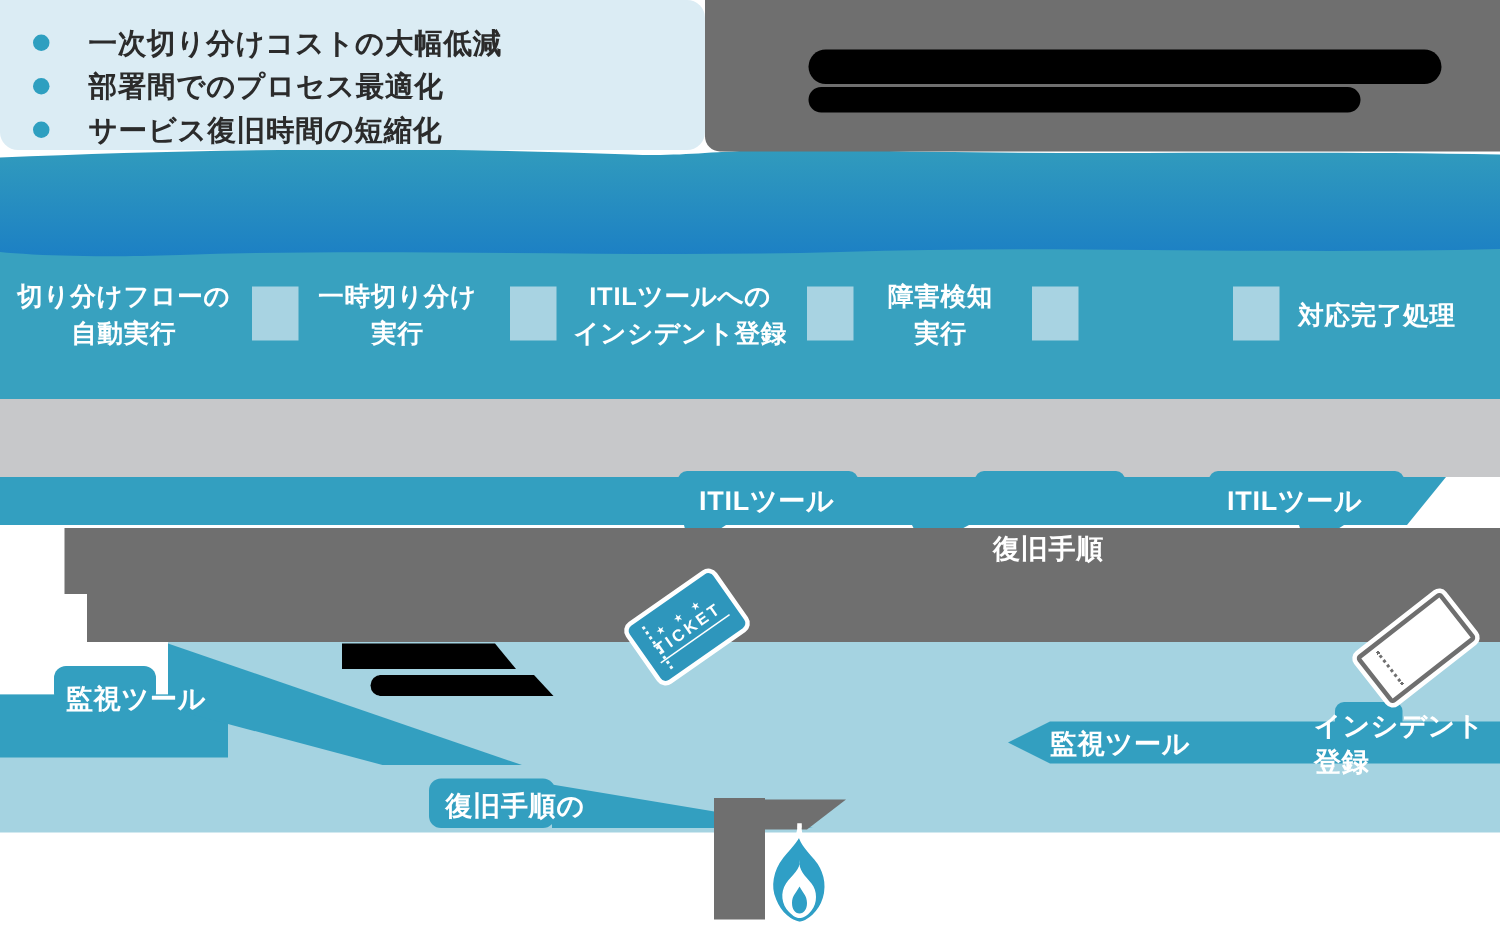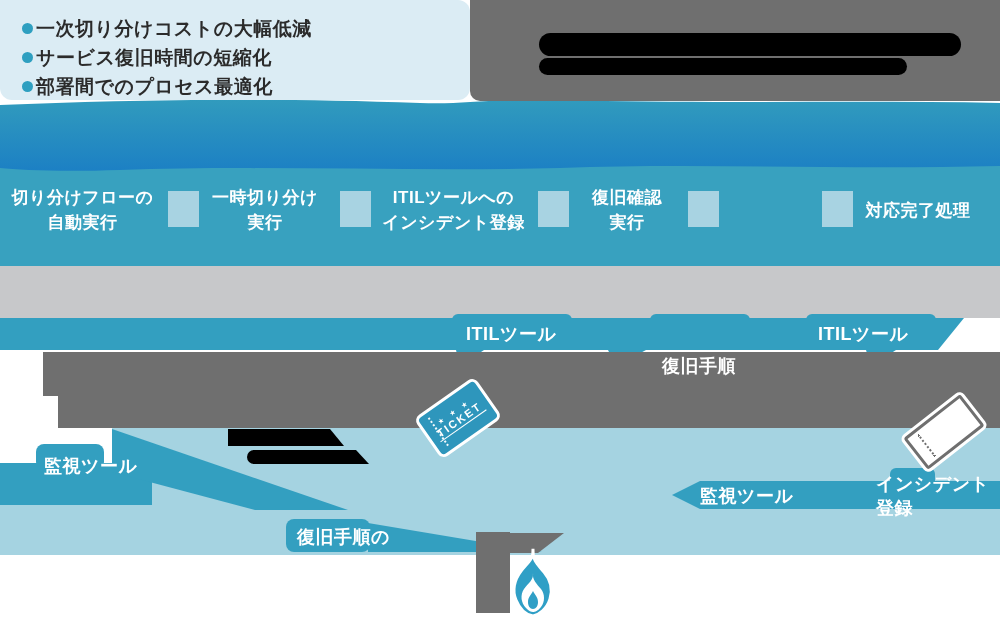--- a/index.html
+++ b/index.html
@@ -3,21 +3,21 @@
 <meta charset="utf-8">
 <style>
   html,body{margin:0;padding:0;background:#fff;}
   .stage{position:relative;width:1000px;height:623px;overflow:hidden;background:#fff;
          font-family:"Liberation Sans","DejaVu Sans",sans-serif;}
   .abs{position:absolute;}
 
   
   .benefits-box{left:0;top:0;width:470px;height:100px;background:#dbecf4;
                 border-radius:0 12px 12px 12px;box-sizing:border-box;padding:14px 0 0 22px;}
-  .benefit-item{display:flex;align-items:center;gap:3px;height:29px;
+  .benefit-item{display:flex;align-items:center;gap:26px;height:29px;
                 font-size:19px;font-weight:700;color:#2b2b2b;letter-spacing:.5px;}
   .dot{width:11px;height:11px;border-radius:50%;background:#2e9fc0;flex:0 0 auto;}
 
   
   .redacted-panel{left:470px;top:0;width:530px;height:101px;background:#6f6f6f;
                   border-bottom-left-radius:10px;}
   .bar1{left:69px;top:33px;width:422px;height:23px;background:#000;border-radius:12px;}
   .bar2{left:69px;top:58px;width:368px;height:17px;background:#000;border-radius:9px;}
 
   
@@ -94,43 +94,43 @@
     <circle cx="254" cy="457" r="7" fill="#000"></circle>
   </svg>
 
   <div class="abs benefits-box">
     <div class="benefit-item">
       <span class="dot"></span>
       <span>一次切り分けコストの大幅低減</span>
     </div>
     <div class="benefit-item">
       <span class="dot"></span>
-      <span>サービス復旧時間の短縮化</span>
+      <span>部署間でのプロセス最適化</span>
     </div>
     <div class="benefit-item">
       <span class="dot"></span>
-      <span>部署間でのプロセス最適化</span>
+      <span>サービス復旧時間の短縮化</span>
     </div>
   </div>
 
   <div class="abs redacted-panel">
     <div class="abs bar1"></div>
     <div class="abs bar2"></div>
   </div>
 
   <div class="abs step-label" style="left:0;width:165px;">切り分けフローの
 自動実行</div>
   <div class="abs sq" style="left:168px;"></div>
   <div class="abs step-label" style="left:200px;width:130px;">一時切り分け
 実行</div>
   <div class="abs sq" style="left:340px;"></div>
   <div class="abs step-label" style="left:376px;width:155px;">ITILツールへの
 インシデント登録</div>
   <div class="abs sq" style="left:538px;"></div>
-  <div class="abs step-label" style="left:573px;width:108px;">復旧確認
+  <div class="abs step-label" style="left:573px;width:108px;">障害検知
 実行</div>
   <div class="abs sq" style="left:688px;"></div>
   <div class="abs sq" style="left:822px;"></div>
   <div class="abs step-label" style="left:853px;width:130px;">対応完了処理</div>
 
   <div class="abs tab-label" style="left:466px;top:324px;">ITILツール</div>
   <div class="abs tab-label" style="left:662px;top:324px;margin-top:32px;">復旧手順</div>
   <div class="abs tab-label" style="left:818px;top:324px;">ITILツール</div>
 
   <div class="abs tab-label" style="left:44px;top:456px;">監視ツール</div>

